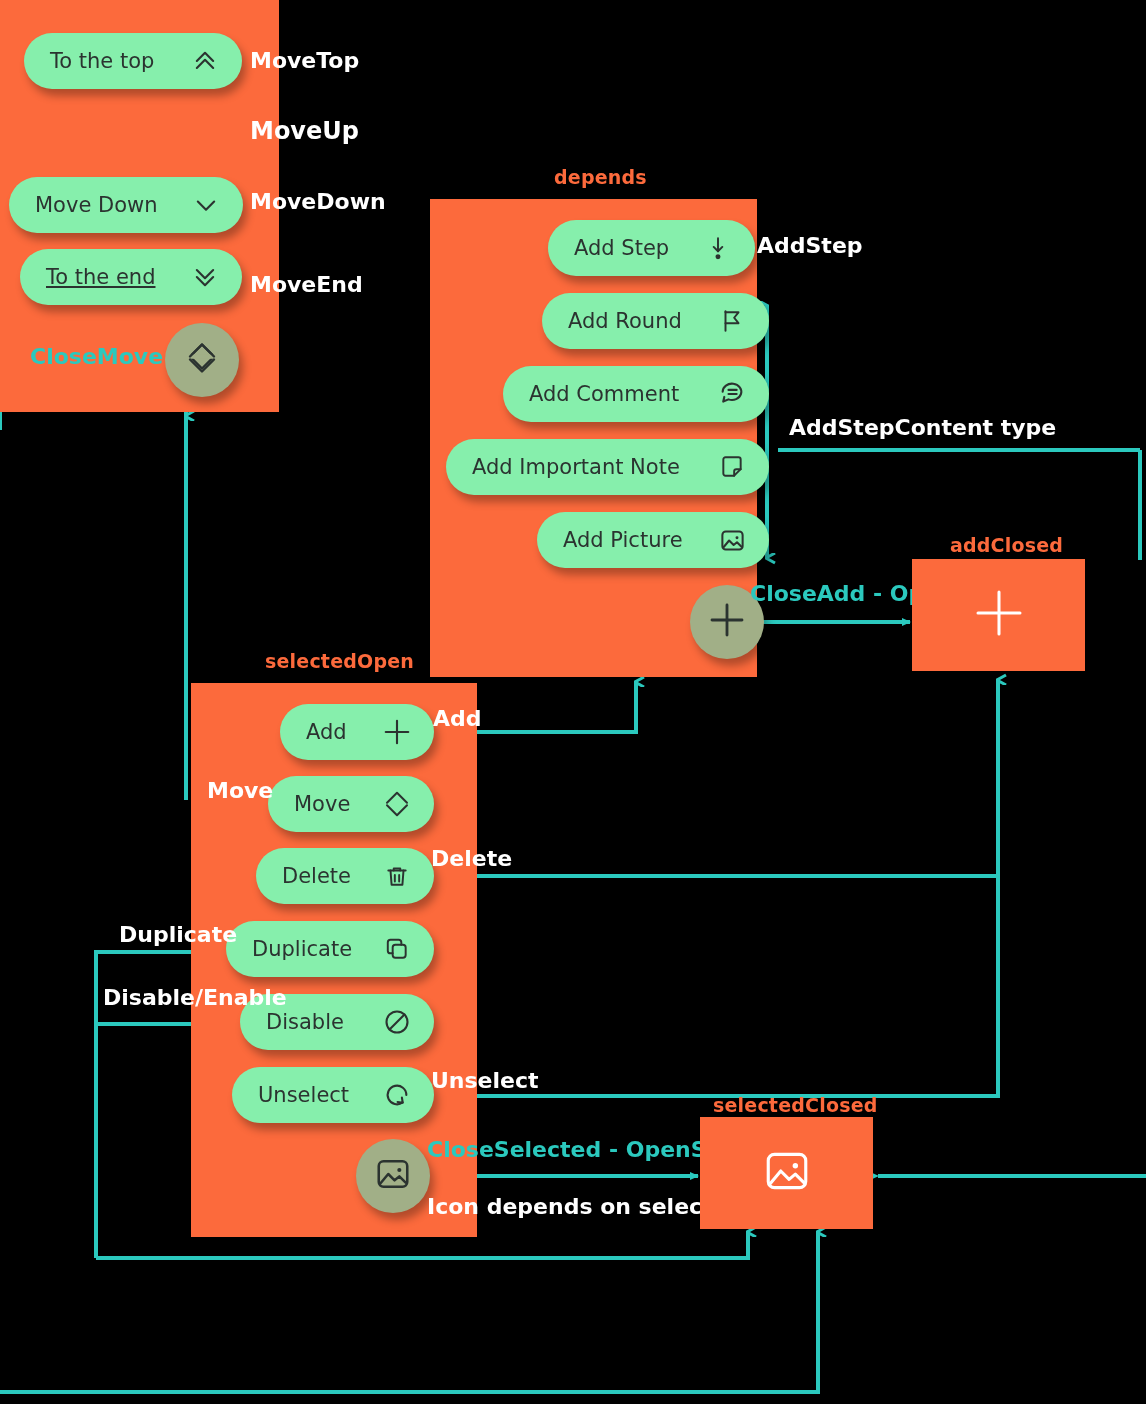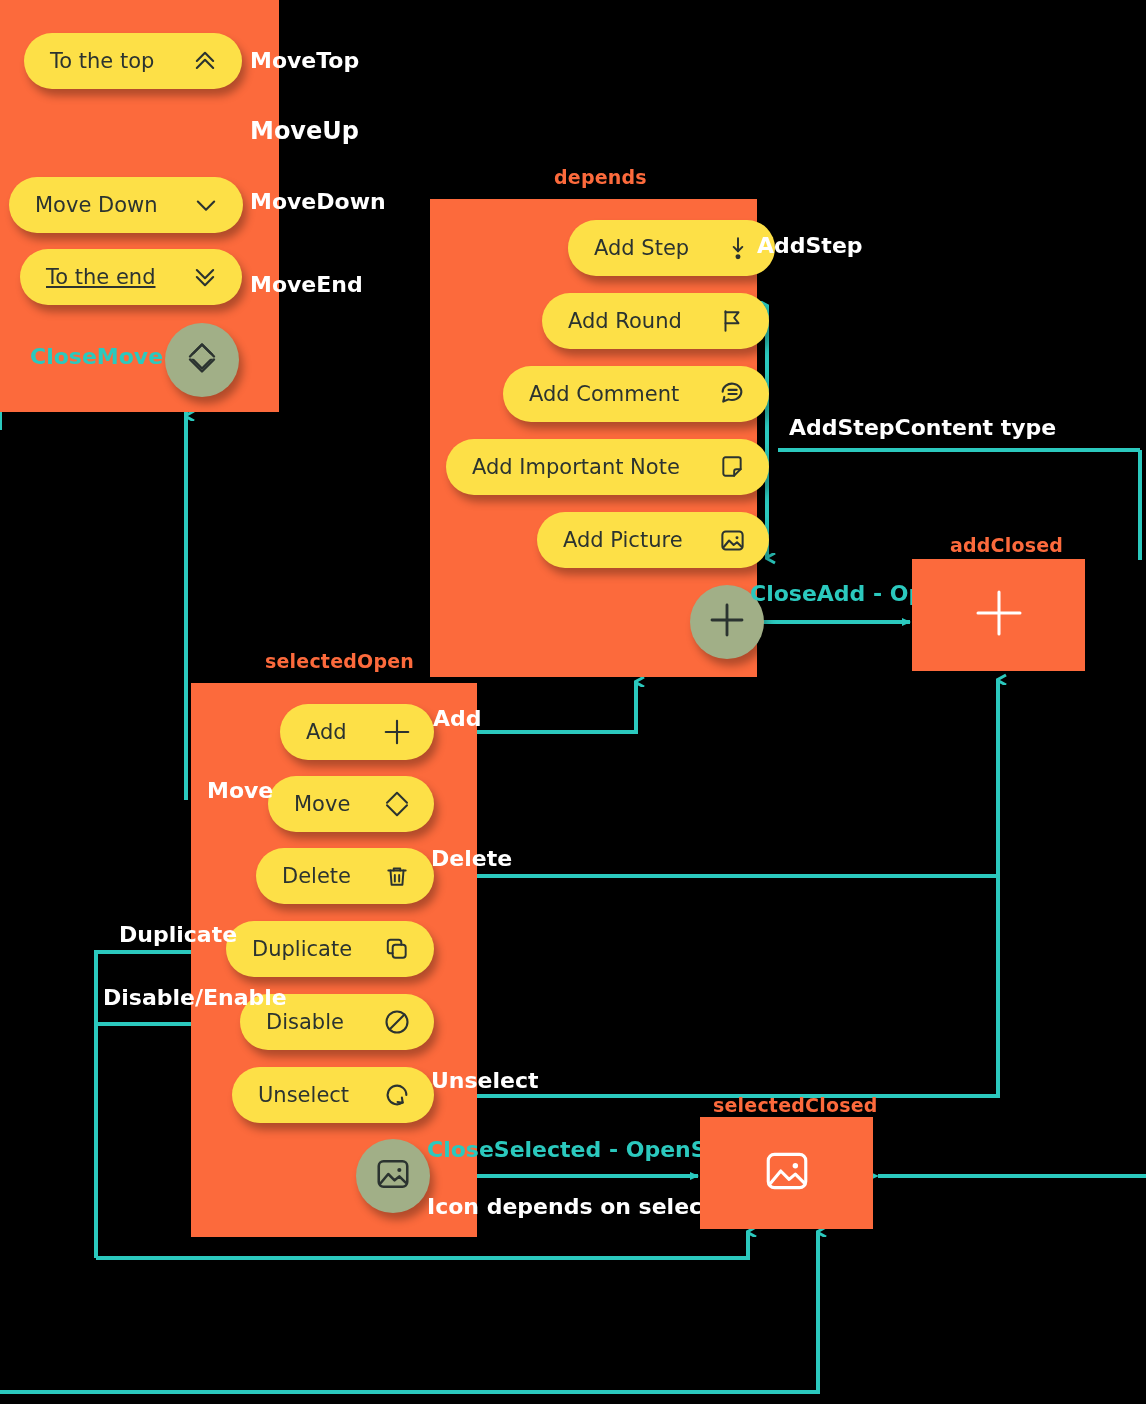--- a/index.html
+++ b/index.html
@@ -21,21 +21,21 @@
     font-size:19px;
     font-weight:700;
     letter-spacing:.2px;
     white-space:nowrap;
   }
 
   
   .pill {
     position:absolute;
     height:56px;
-    background:#fde047;
+    background:#86efac;
     border-radius:28px;
     display:flex;
     align-items:center;
     justify-content:space-between;
     padding:0 22px 0 26px;
     color:#2b3330;
     font-size:21px;
     font-family:"DejaVu Sans", sans-serif;
     box-shadow:4px 7px 9px rgba(0,0,0,.30);
   }
@@ -175,21 +175,21 @@
 
   <span class="anno white" style="left:250px; top:48px; font-size:22px;">MoveTop</span>
   <span class="anno white" style="left:250px; top:117px; font-size:24px;">MoveUp</span>
   <span class="anno white" style="left:250px; top:189px; font-size:22px;">MoveDown</span>
   <span class="anno white" style="left:250px; top:272px; font-size:22px;">MoveEnd</span>
   <span class="anno cyan" style="left:30px; top:344px; font-size:22px;">CloseMove</span>
 
   <span class="state-label" style="left:554px; top:166px;">depends</span>
   <div class="panel" style="left:430px; top:199px; width:327px; height:478px;"></div>
 
-  <div class="pill" style="left:568px; top:220px; width:207px;text-align:center;">
+  <div class="pill" style="left:548px; top:220px; width:207px;text-align:center;">
     <span class="lbl">Add Step</span>
     <span class="ic">
       <svg viewBox="0 0 24 24" width="26" height="26" fill="none" stroke="#2b3330" stroke-width="1.8" stroke-linecap="round" stroke-linejoin="round">
         <line x1="12" y1="3" x2="12" y2="15"></line>
           <polyline points="8,11 12,15 16,11"></polyline>
         <circle cx="12" cy="20" r="1.4" fill="#2b3330"></circle>
       </svg>
     </span>
   </div>
 

